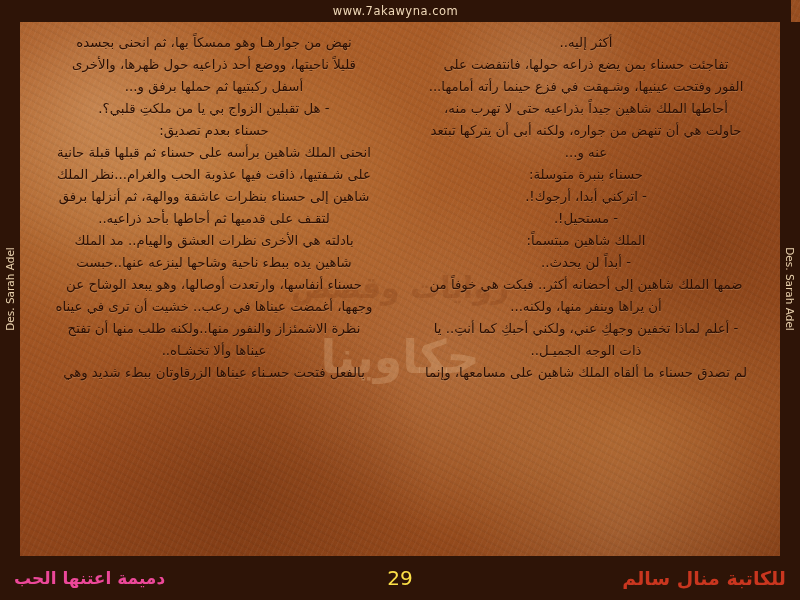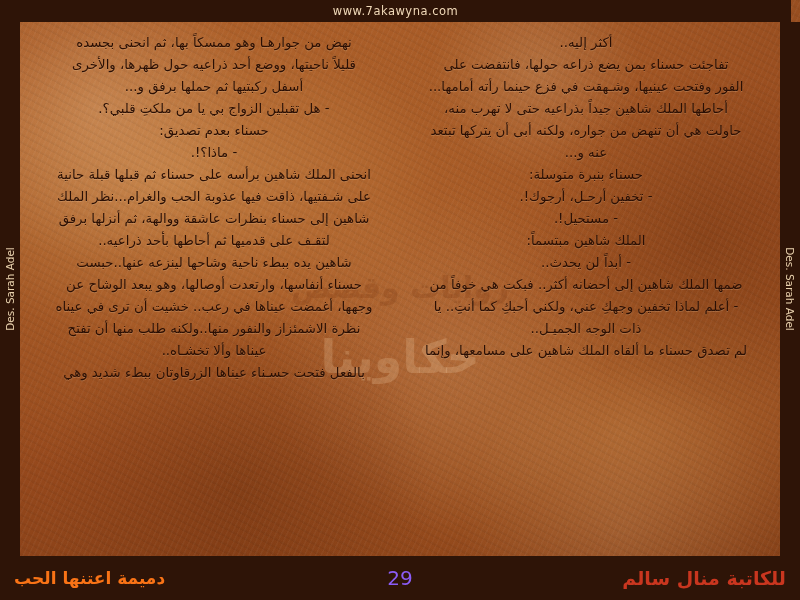--- a/index.html
+++ b/index.html
@@ -83,27 +83,27 @@
     white-space: nowrap;
   }
   .b-title {
     color: #c9361f;
     font-size: 19px;
     font-weight: bold;
     font-family: "DejaVu Sans", sans-serif;
     margin-left: 40px;
   }
   .b-sub {
-    color: #f97316;
+    color: #ec4899;
     font-size: 17px;
     font-weight: bold;
     font-family: "DejaVu Sans", sans-serif;
   }
   .page-num {
-    color: #8b5cf6;
+    color: #fde047;
     font-size: 20px;
     font-family: "DejaVu Sans", sans-serif;
     position: absolute;
     left: 50%;
     transform: translateX(-50%);
     bottom: 10px;
   }
   
   .side {
     position: absolute;
@@ -206,40 +206,41 @@
 
   <div class="content">
     <div class="col right-col">
       <p>أكثر إليه..</p>
       <p>تفاجئت حسناء بمن يضع ذراعه حولها، فانتفضت على</p>
       <p>الفور وفتحت عينيها، وشـهقت في فزع حينما رأته أمامها...</p>
       <p>أحاطها الملك شاهين جيداً بذراعيه حتى لا تهرب منه،</p>
       <p>حاولت هي أن تنهض من جواره، ولكنه أبى أن يتركها تبتعد</p>
       <p>عنه و...</p>
       <p>حسناء بنبرة متوسلة:</p>
-      <p>- تخفين أرحـل، أرجوك!.</p>
+      <p>- اتركني أبدا، أرجوك!.</p>
       <p>- مستحيل!.</p>
       <p>الملك شاهين مبتسماً:</p>
       <p>- أبداً لن يحدث..</p>
       <p>ضمها الملك شاهين إلى أحضانه أكثر.. فبكت هي خوفاً من</p>
+      <p>أن يراها وينفر منها، ولكنه...</p>
       <p>- أعلم لماذا تخفين وجهكِ عني، ولكني أحبكِ كما أنتِ.. يا</p>
       <p>ذات الوجه الجميـل..</p>
       <p>لم تصدق حسناء ما ألقاه الملك شاهين على مسامعها، وإنما</p>
     </div>
     <div class="col left-col">
       <p>نهض من جوارهـا وهو ممسكاً بها، ثم انحنى بجسده</p>
       <p>قليلاً ناحيتها، ووضع أحد ذراعيه حول ظهرها، والأخرى</p>
       <p>أسفل ركبتيها ثم حملها برفق و...</p>
       <p>- هل تقبلين الزواج بي يا من ملكتِ قلبي؟.</p>
       <p>حسناء بعدم تصديق:</p>
-      <p>- ماذا؟!.</p>
       <p>انحنى الملك شاهين برأسه على حسناء ثم قبلها قبلة حانية</p>
       <p>على شـفتيها، ذاقت فيها عذوبة الحب والغرام...نظر الملك</p>
       <p>شاهين إلى حسناء بنظرات عاشقة ووالهة، ثم أنزلها برفق</p>
       <p>لتقـف على قدميها ثم أحاطها بأحد ذراعيه..</p>
+      <p>بادلته هي الأخرى نظرات العشق والهيام.. مد الملك</p>
       <p>شاهين يده ببطء ناحية وشاحها لينزعه عنها..حبست</p>
       <p>حسناء أنفاسها، وارتعدت أوصالها، وهو يبعد الوشاح عن</p>
       <p>وجهها، أغمضت عيناها في رعب.. خشيت أن ترى في عيناه</p>
       <p>نظرة الاشمئزاز والنفور منها..ولكنه طلب منها أن تفتح</p>
       <p>عيناها وألا تخشـاه..</p>
       <p>بالفعل فتحت حسـناء عيناها الزرقاوتان ببطء شديد وهي</p>
     </div>
   </div>
 
   <div class="bottom-bar">

